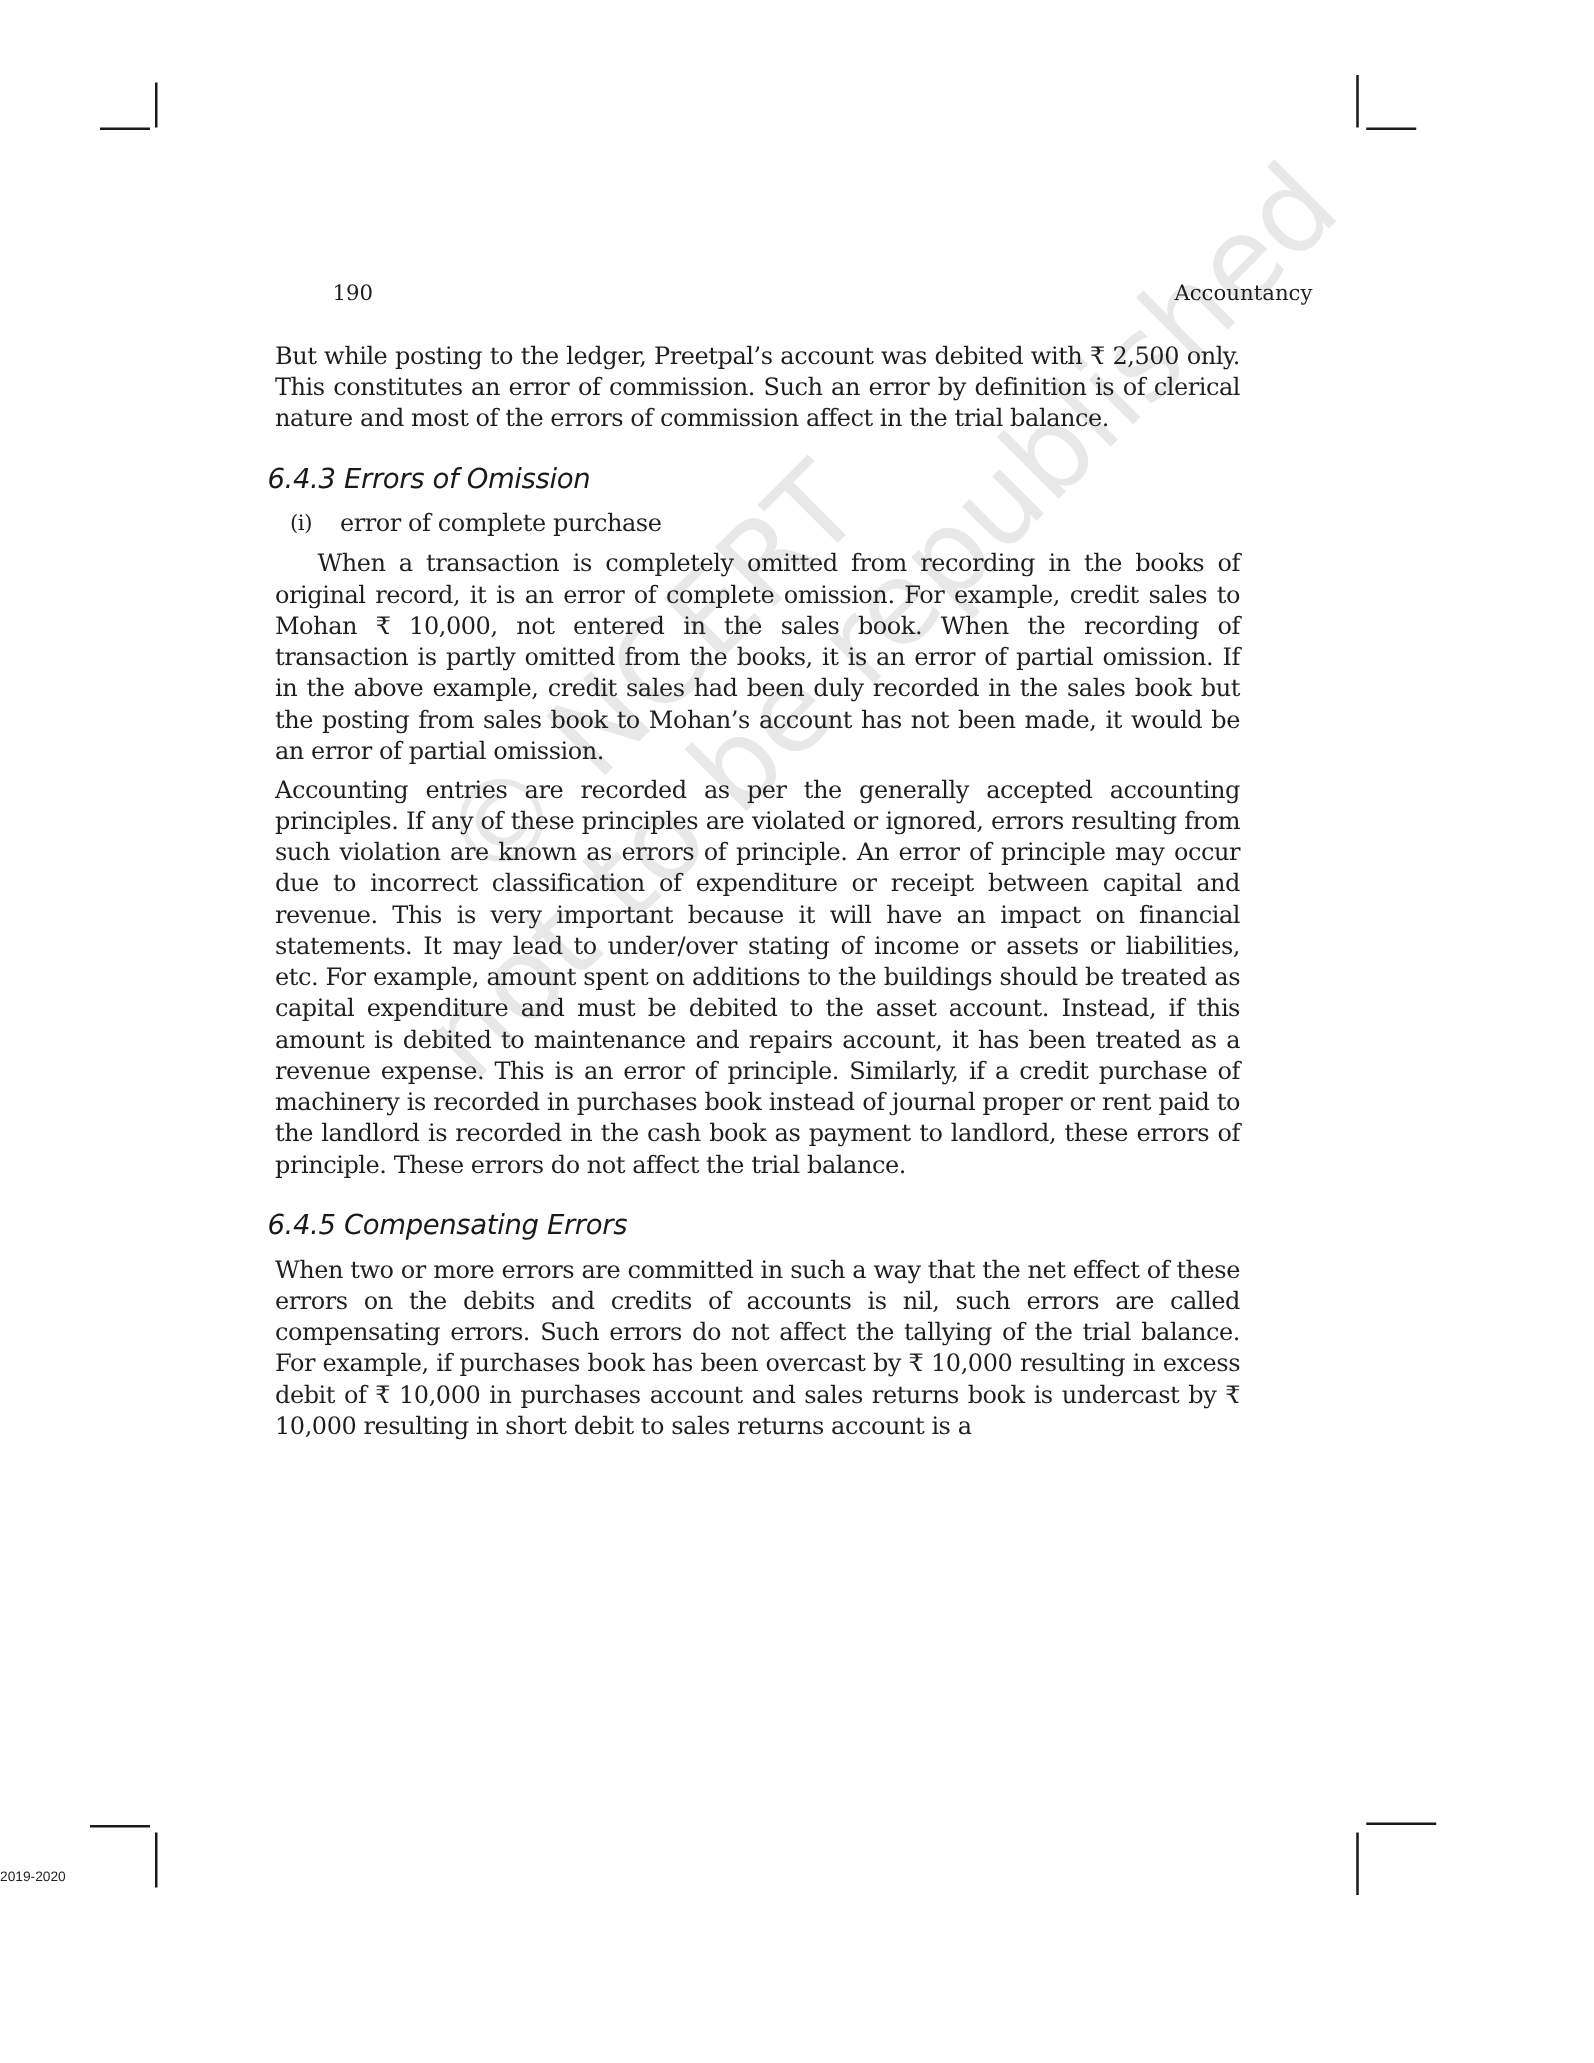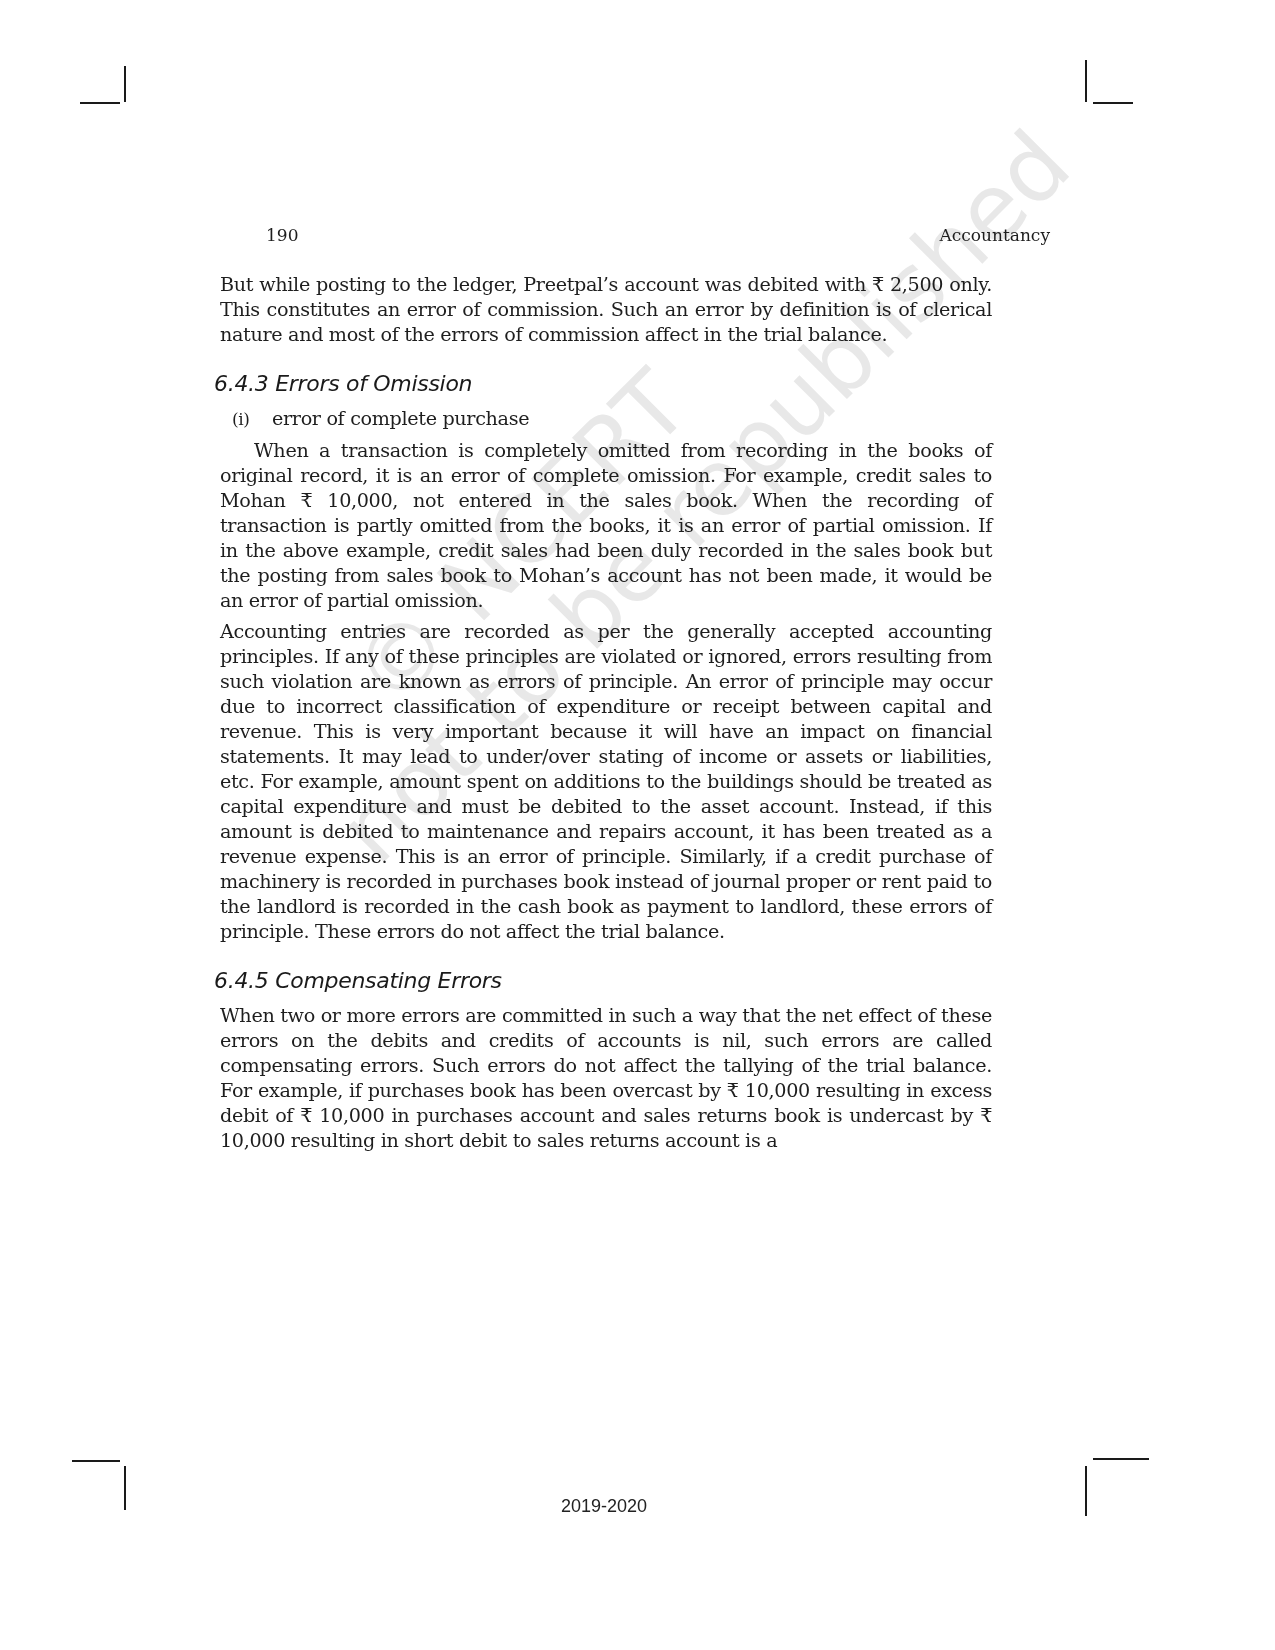--- a/index.html
+++ b/index.html
@@ -71,23 +71,23 @@
       left: 18px;
       width: 36px;
       text-align: left;
       font-size: 17px;
     }
     .footer-year {
       position: absolute;
       left: 0;
       width: 1208px;
       top: 1496px;
-      text-align: center;
+      text-align: left;
       font-family: "Liberation Sans", "DejaVu Sans", sans-serif;
-      font-size: 18px;
+      font-size: 11px;
       color: #222;
     }
     .watermark {
       position: absolute;
       left: 250px;
       top: 740px;
       width: 1000px;
       transform: rotate(-45deg);
       transform-origin: left top;
       font-family: "DejaVu Sans", "Liberation Sans", sans-serif;

